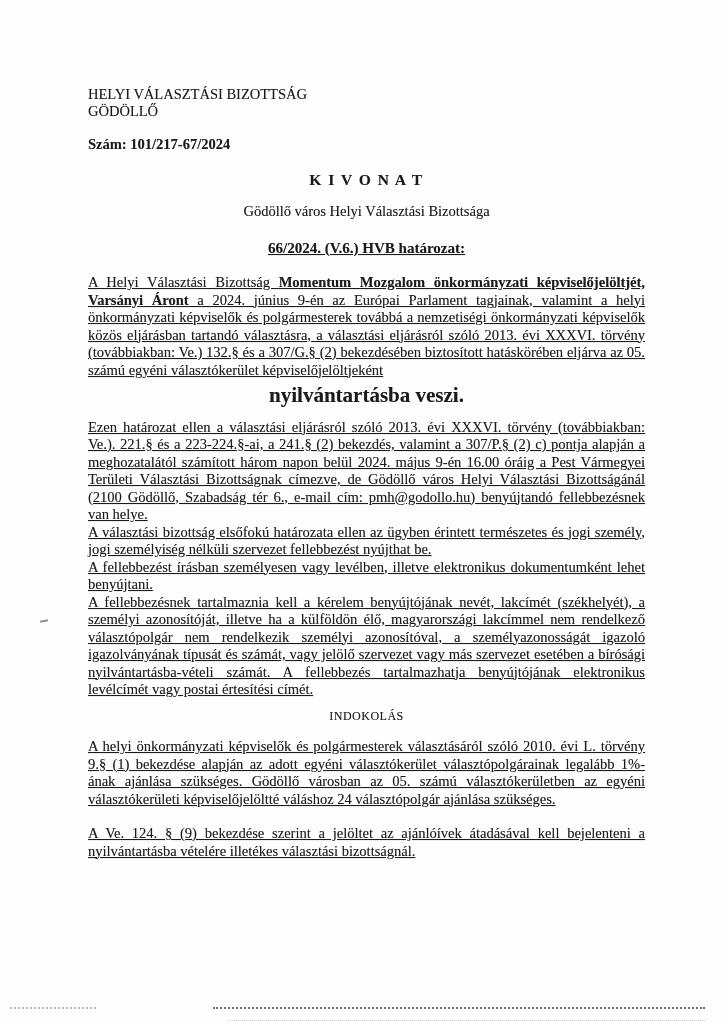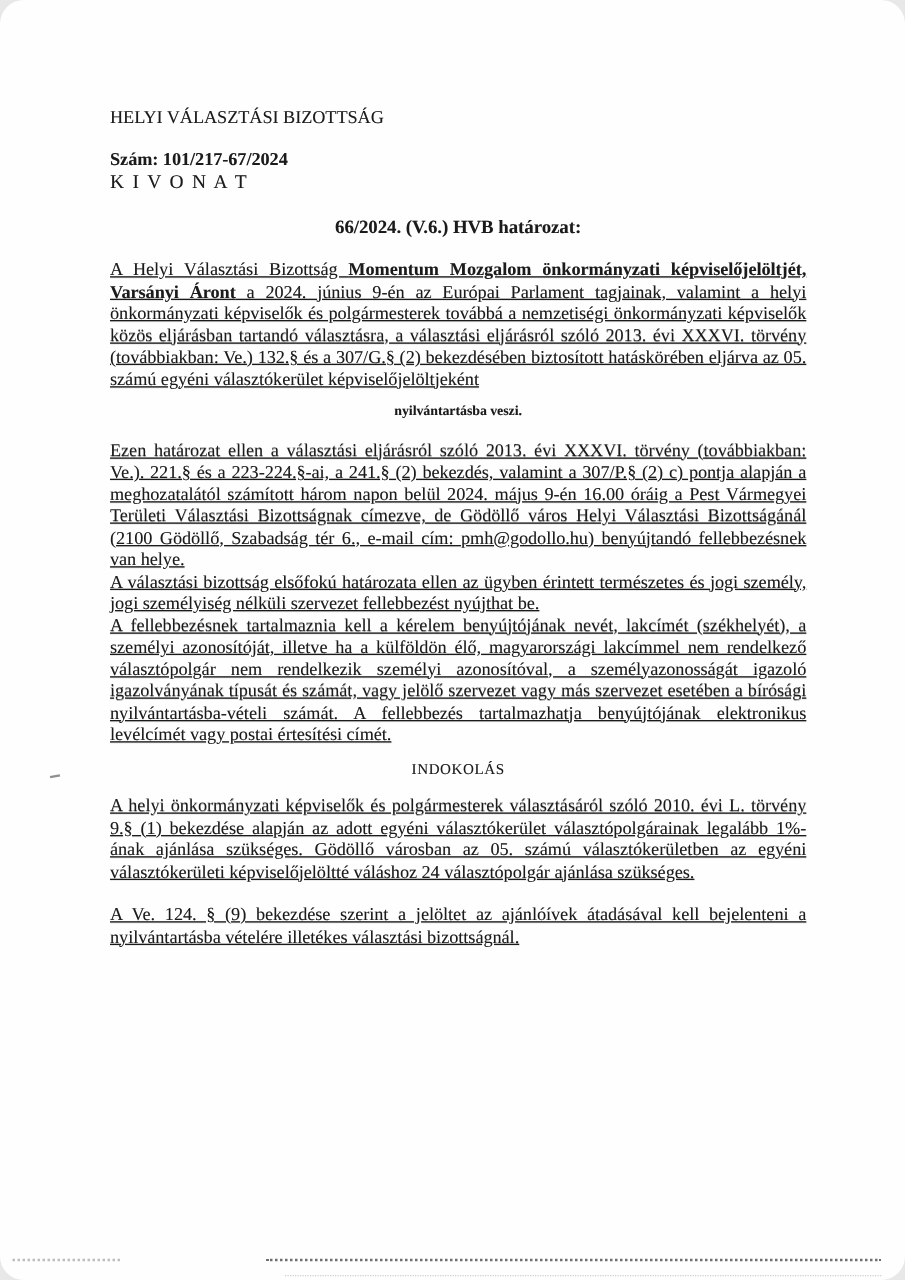--- a/index.html
+++ b/index.html
@@ -6,58 +6,58 @@
   .page {
     position: relative;
     width: 724px;
     height: 1024px;
     margin: 0 auto;
     background: #fefefe;
     overflow: hidden;
     font-family: "Liberation Serif", "DejaVu Serif", serif;
     color: #1b1b1b;
     text-shadow: 0.2px 0.2px 0 rgba(0,0,0,0.35);
-    border-radius: 19px;
   }
   .content {
     position: absolute;
     left: 88px;
     top: 86px;
     width: 557px;
     font-size: 14.5px;
     line-height: 17.5px;
   }
   .center { text-align: center; }
   .just { text-align: justify; text-justify: inter-word; margin: 0; text-decoration: underline; }
   .bold { font-weight: bold; }
 
   .org-line { line-height: 16.5px; }
   .case-number { margin-top: 17px; font-weight: bold; }
 
   .title {
-    text-align: left;
-    font-weight: normal;
+    margin-top: 17px;
+    text-align: center;
+    font-weight: bold;
     font-size: 15.5px;
     letter-spacing: 1.5px;
   }
   .session { margin-top: 15px; }
   .decision-heading {
     margin-top: 19px;
     text-align: center;
     font-weight: bold;
     font-size: 15px;
   }
-  .decision-heading .u { }
+  .decision-heading .u { text-decoration: underline; }
 
   .decision-para { margin-top: 17px; }
   .verdict {
     margin-top: 8px;
     text-align: center;
     font-weight: bold;
-    font-size: 11px;
+    font-size: 21px;
   }
   .appeal { margin-top: 14px; }
   .justification-heading {
     margin-top: 9px;
     text-align: center;
     font-size: 12px;
     letter-spacing: 0.5px;
   }
   .just-para-1 { margin-top: 13px; }
   .just-para-2 { margin-top: 17px; }
@@ -82,39 +82,42 @@
   }
 </style>
 </head>
 <body>
 
 <div class="page">
   <div class="content">
 
     <div class="header">
       <div class="org-line">HELYI VÁLASZTÁSI BIZOTTSÁG</div>
+      <div class="org-line">GÖDÖLLŐ</div>
       <div class="case-number">Szám: 101/217-67/2024</div>
     </div>
 
     <div class="title">K I V O N A T</div>
 
     <div class="session center">
+      <div>Gödöllő város Helyi Választási Bizottsága</div>
     </div>
 
     <div class="decision-heading">
       <span class="u">66/2024. (V.6.) HVB határozat:</span>
     </div>
 
     <p class="just decision-para"><span>A Helyi Választási Bizottság </span><span class="bold">Momentum Mozgalom önkormányzati képviselőjelöltjét, Varsányi Áront</span><span> a 2024. június 9-én az Európai Parlament tagjainak, valamint a helyi önkormányzati képviselők és polgármesterek továbbá a nemzetiségi önkormányzati képviselők közös eljárásban tartandó választásra, a választási eljárásról szóló 2013. évi XXXVI. törvény (továbbiakban: Ve.) 132.§ és a 307/G.§ (2) bekezdésében biztosított hatáskörében eljárva az 05. számú egyéni választókerület képviselőjelöltjeként</span></p>
 
     <div class="verdict">nyilvántartásba veszi.</div>
 
     <div class="appeal">
       <p class="just">Ezen határozat ellen a választási eljárásról szóló 2013. évi XXXVI. törvény (továbbiakban: Ve.). 221.§ és a 223-224.§-ai, a 241.§ (2) bekezdés, valamint a 307/P.§ (2) c) pontja alapján a meghozatalától számított három napon belül 2024. május 9-én 16.00 óráig a Pest Vármegyei Területi Választási Bizottságnak címezve, de Gödöllő város Helyi Választási Bizottságánál (2100 Gödöllő, Szabadság tér 6., e-mail cím: pmh@godollo.hu) benyújtandó fellebbezésnek van helye.</p>
       <p class="just">A választási bizottság elsőfokú határozata ellen az ügyben érintett természetes és jogi személy, jogi személyiség nélküli szervezet fellebbezést nyújthat be.</p>
+      <p class="just">A fellebbezést írásban személyesen vagy levélben, illetve elektronikus dokumentumként lehet benyújtani.</p>
       <p class="just">A fellebbezésnek tartalmaznia kell a kérelem benyújtójának nevét, lakcímét (székhelyét), a személyi azonosítóját, illetve ha a külföldön élő, magyarországi lakcímmel nem rendelkező választópolgár nem rendelkezik személyi azonosítóval, a személyazonosságát igazoló igazolványának típusát és számát, vagy jelölő szervezet vagy más szervezet esetében a bírósági nyilvántartásba-vételi számát. A fellebbezés tartalmazhatja benyújtójának elektronikus levélcímét vagy postai értesítési címét.</p>
     </div>
 
     <div class="justification-heading">INDOKOLÁS</div>
 
     <p class="just just-para-1">A helyi önkormányzati képviselők és polgármesterek választásáról szóló 2010. évi L. törvény 9.§ (1) bekezdése alapján az adott egyéni választókerület választópolgárainak legalább 1%-ának ajánlása szükséges. Gödöllő városban az 05. számú választókerületben az egyéni választókerületi képviselőjelöltté váláshoz 24 választópolgár ajánlása szükséges.</p>
     <p class="just just-para-2">A Ve. 124. § (9) bekezdése szerint a jelöltet az ajánlóívek átadásával kell bejelenteni a nyilvántartásba vételére illetékes választási bizottságnál.</p>
 
   </div>
 

